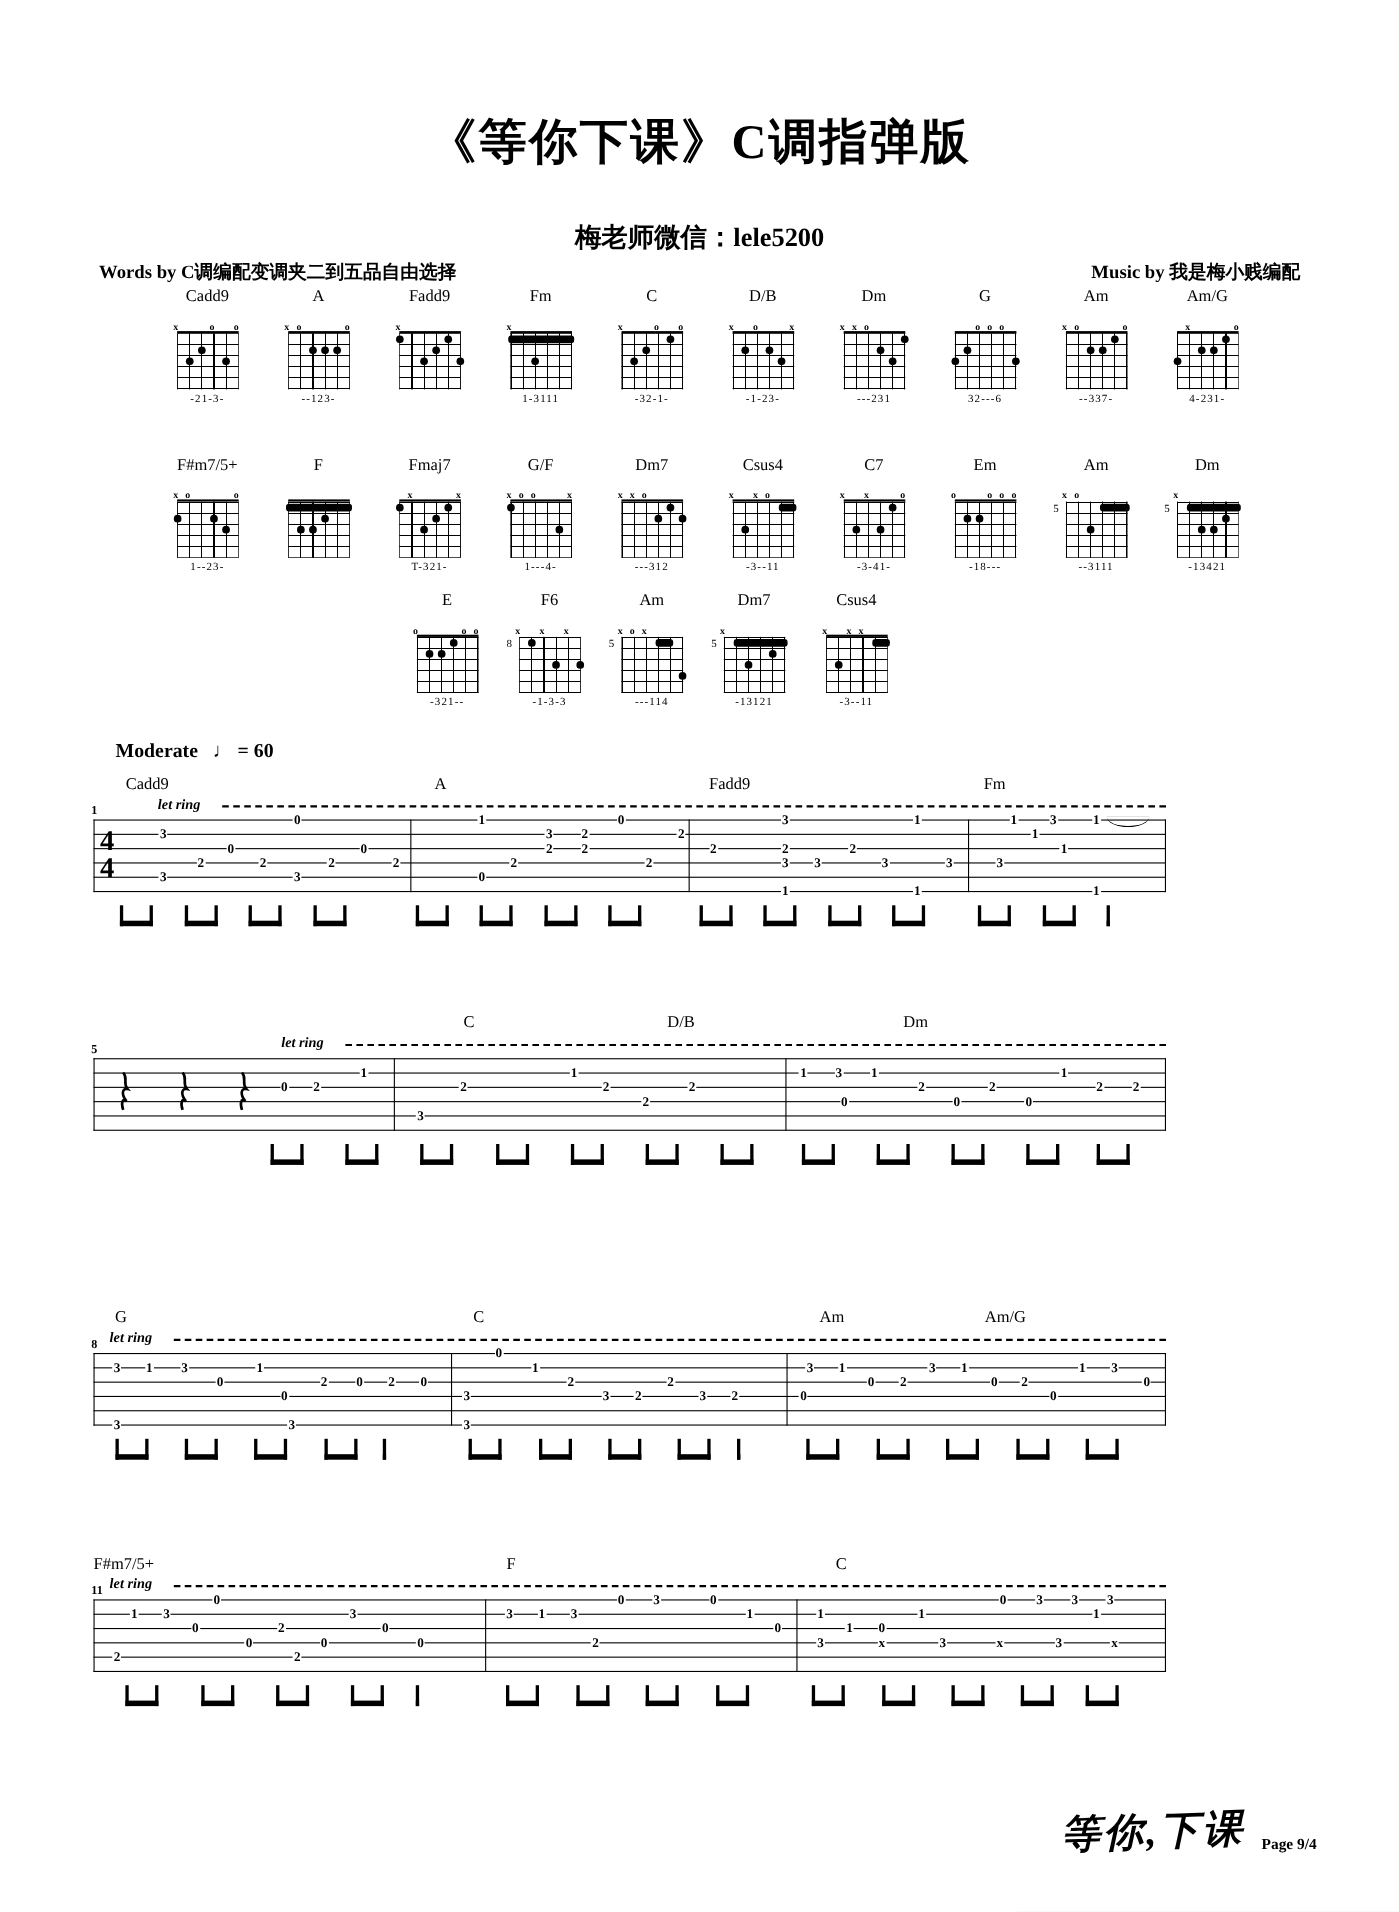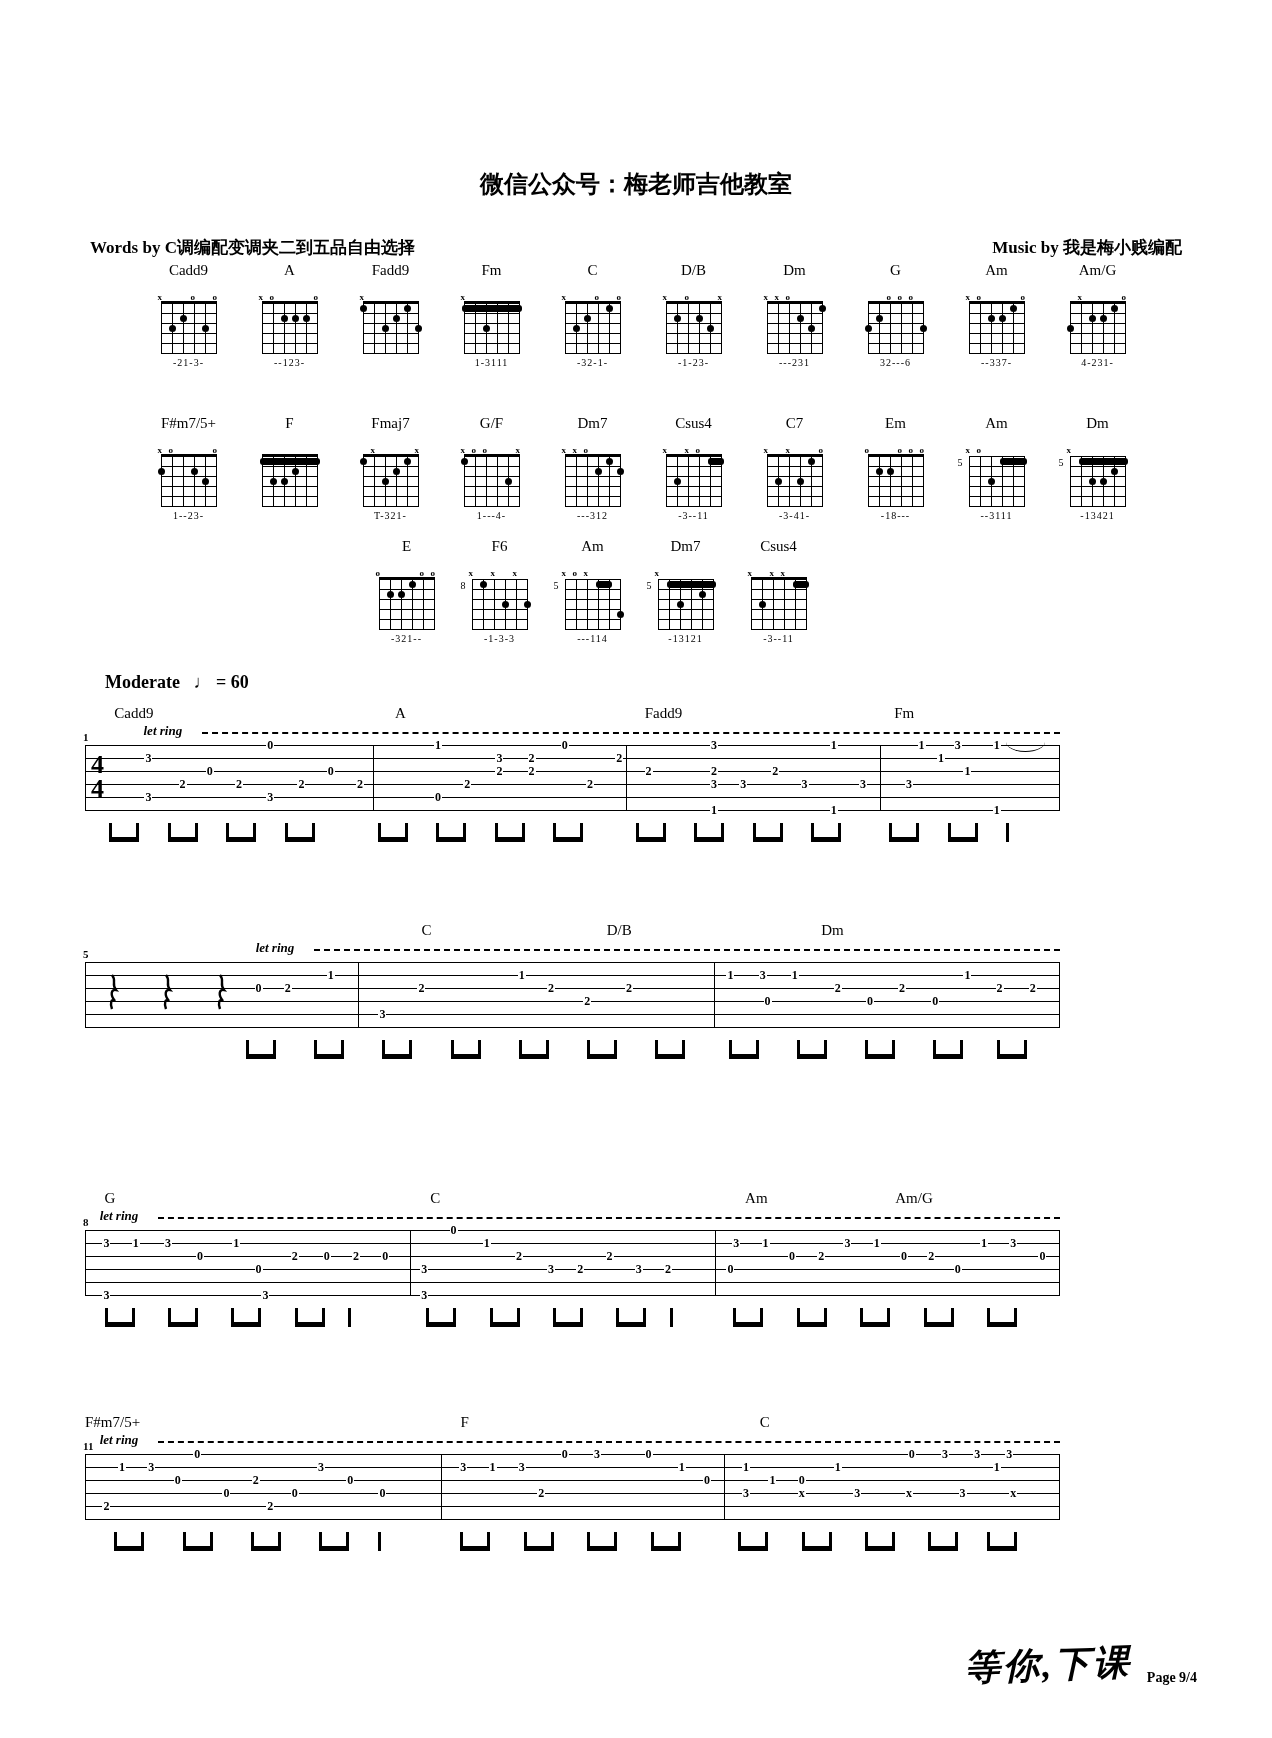--- a/index.html
+++ b/index.html
@@ -47,21 +47,22 @@
   .beam-s{position:absolute;width:3px;height:14px;background:#000;border-bottom:5px solid #000;}
   
   #logo{position:absolute;right:140px;bottom:48px;font-size:36px;font-weight:bold;font-style:italic;
         transform:rotate(-2deg);letter-spacing:3px;}
   #pageno{position:absolute;right:75px;bottom:52px;font-size:14px;font-weight:bold;}
 </style>
 </head>
 <body>
 
 <div id="page">
-  <div id="sub1" class="ctr">微信公众号：梅老师吉他教室</div>
+  <div id="title" class="ctr">《等你下课》C调指弹版</div>
+  <div id="sub2" class="ctr">梅老师微信：lele5200</div>
   <div id="wordsby">Words by C调编配变调夹二到五品自由选择</div>
   <div id="musicby">Music by 我是梅小贱编配</div>
   <div id="tempo">
     <span>Moderate</span>&nbsp;&nbsp;
     <span>♩</span>
     <span>= 60</span>
   </div>
   <div id="chords-root">
       <div class="chordrow" style="top: 262px; left: 138px;">
         <div class="chcell" style="left: 0px;">

